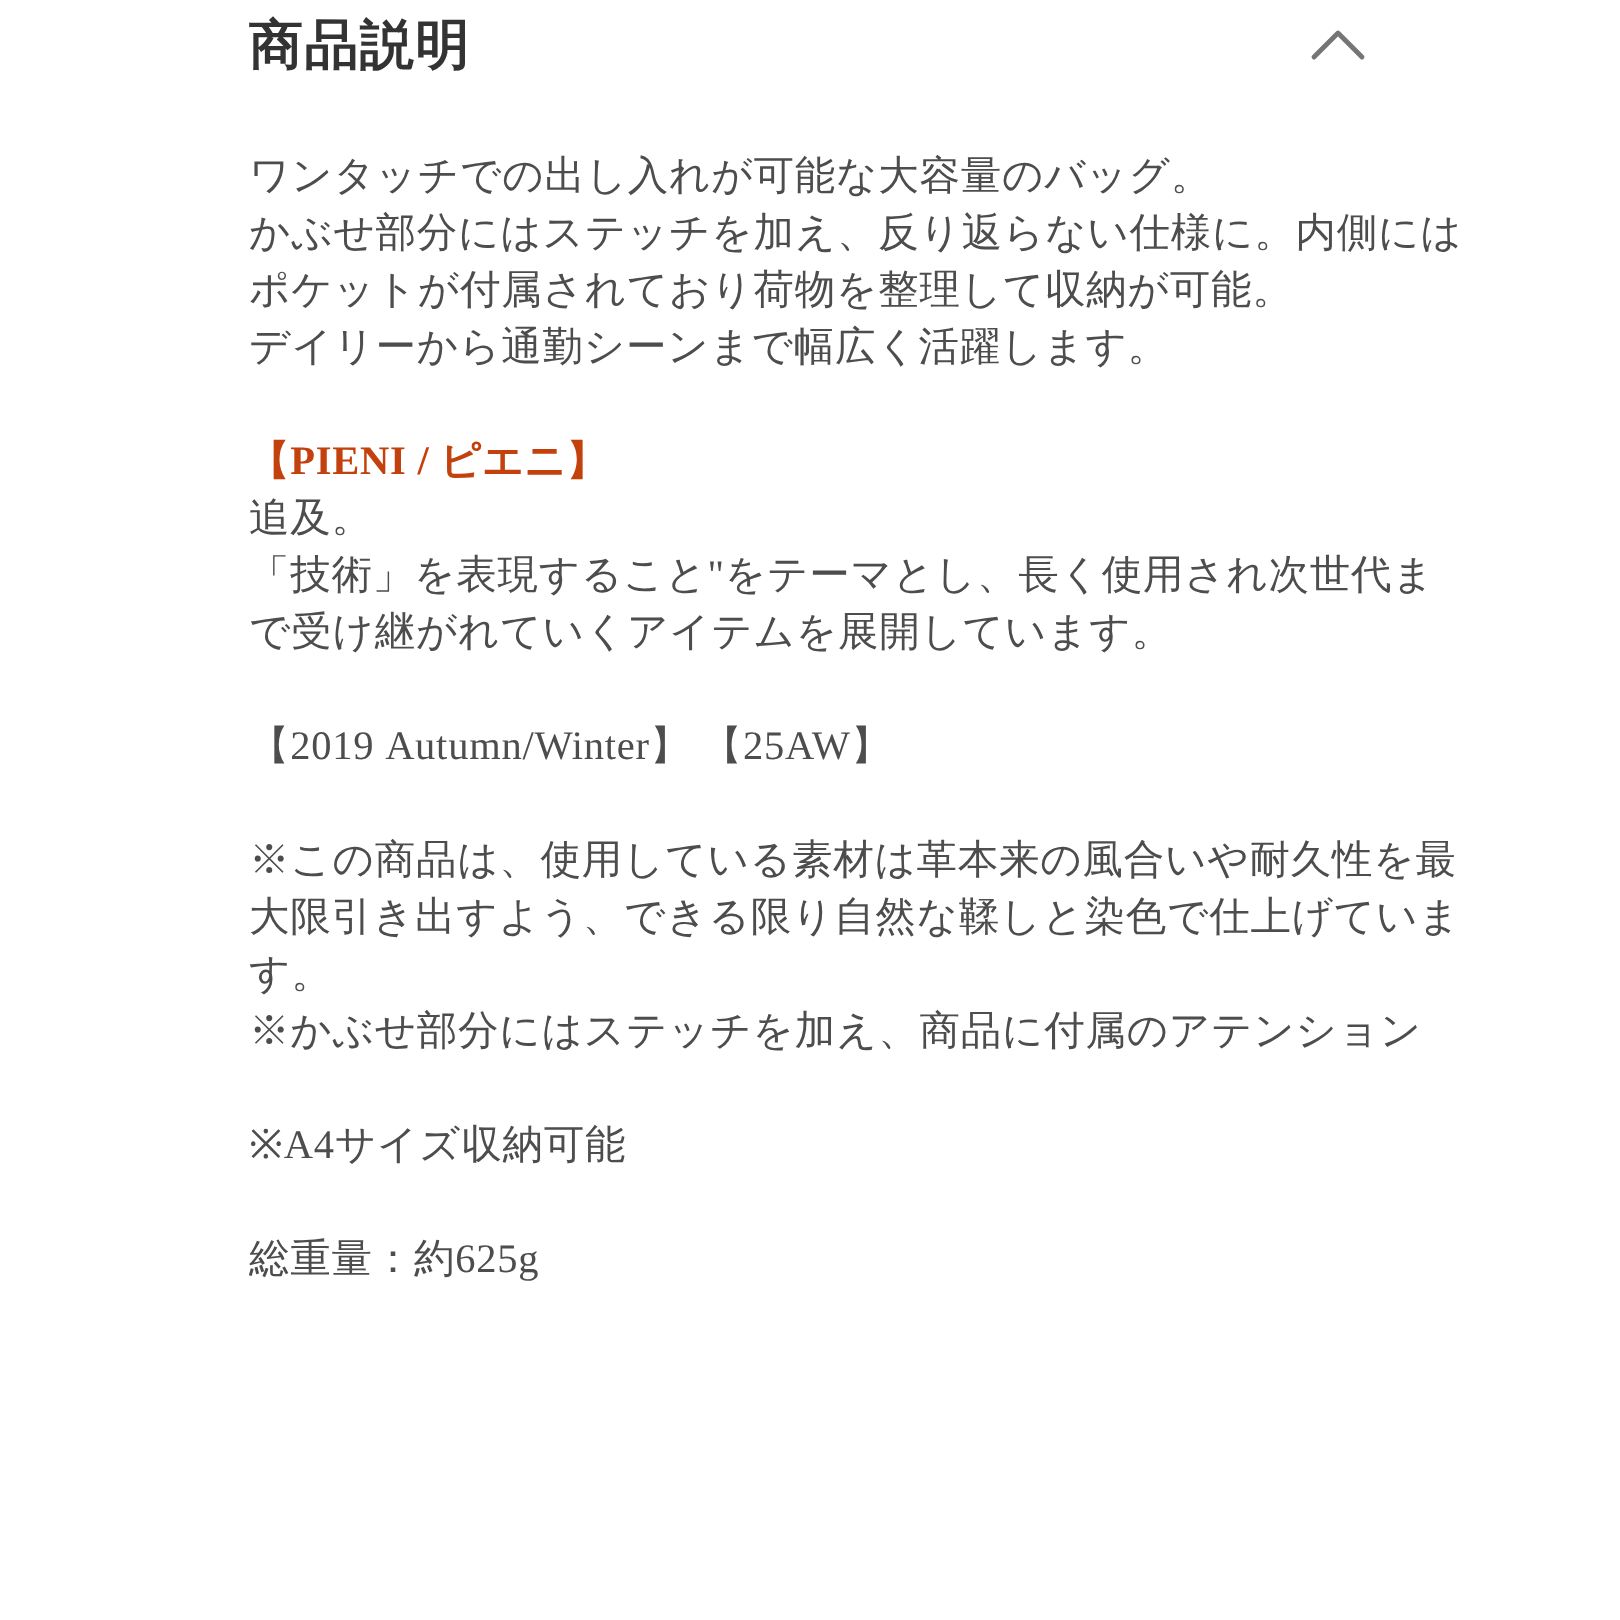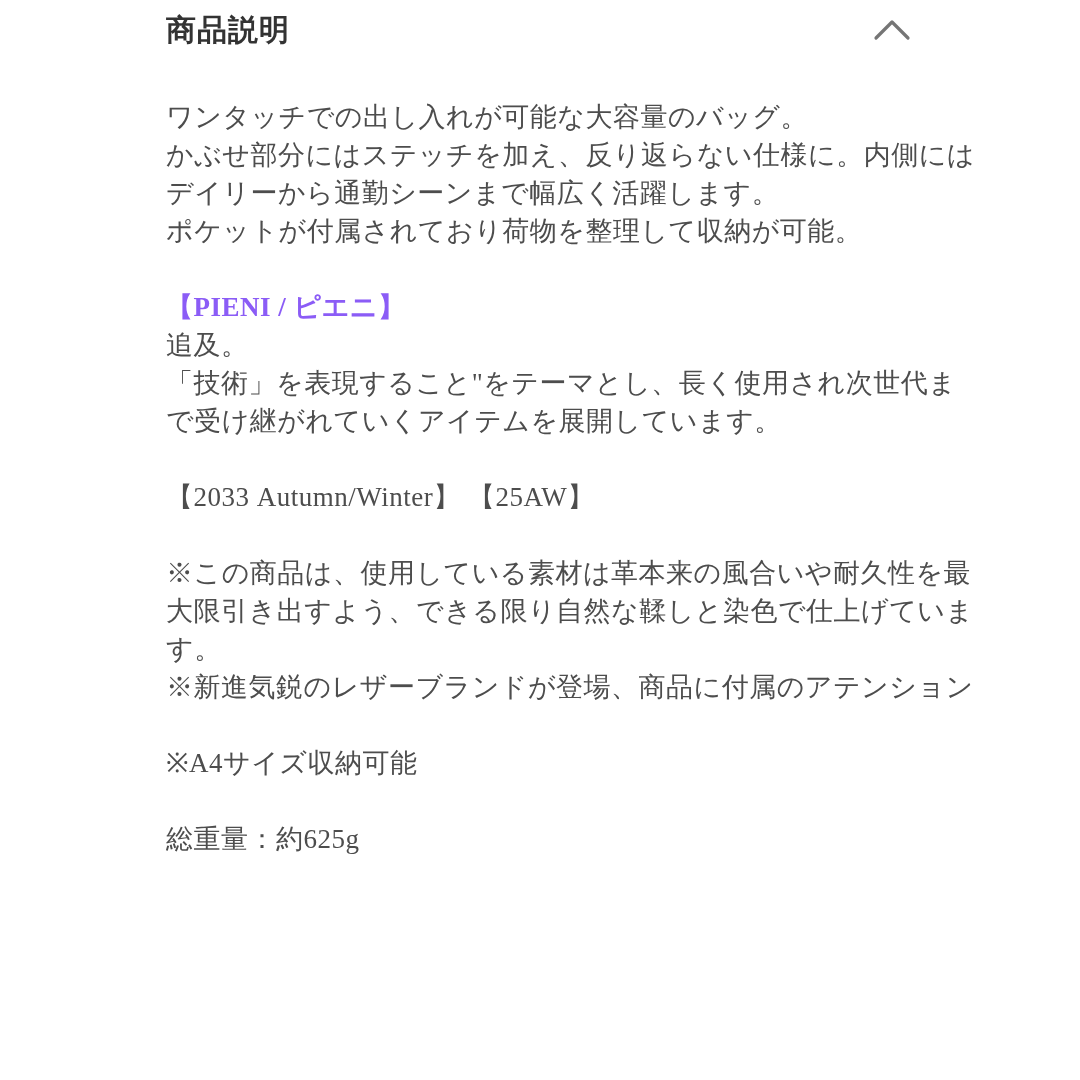--- a/index.html
+++ b/index.html
@@ -21,21 +21,21 @@
     left: 166px;
     right: 168px;
     height: 44px;
     display: flex;
     align-items: center;
     justify-content: space-between;
     cursor: pointer;
   }
   .section-title {
     margin: 0;
-    font-size: 30px;
+    font-size: 36px;
     font-weight: bold;
     color: #333333;
     letter-spacing: 1px;
     line-height: 44px;
   }
   .chevron {
     display: flex;
     align-items: center;
     justify-content: center;
     width: 40px;
@@ -51,53 +51,53 @@
     letter-spacing: 0.5px;
   }
   .line {
     height: 38px;
     line-height: 38px;
     white-space: nowrap;
     font-family: Liberation Serif, serif;
   }
   .line.bold {
     font-weight: bold;
-    color: #8b5cf6;
+    color: #c2410c;
   }
 </style>
 </head>
 <body>
 
 <div class="page">
 
   <div class="section-header">
     <h2 class="section-title">商品説明</h2>
     <span class="chevron">
       <svg width="38" height="26" viewBox="0 0 38 26" aria-hidden="true">
         <polyline points="3,21 19,5 35,21" fill="none" stroke="#757575" stroke-width="3.2" stroke-linecap="round" stroke-linejoin="round"></polyline>
       </svg>
     </span>
   </div>
 
   <div class="content">
     <div class="line">ワンタッチでの出し入れが可能な大容量のバッグ。</div>
     <div class="line">かぶせ部分にはステッチを加え、反り返らない仕様に。内側には</div>
+    <div class="line">ポケットが付属されており荷物を整理して収納が可能。</div>
     <div class="line">デイリーから通勤シーンまで幅広く活躍します。</div>
-    <div class="line">ポケットが付属されており荷物を整理して収納が可能。</div>
     <div class="line"></div>
     <div class="line bold">【PIENI / ピエニ】</div>
     <div class="line">追及。</div>
     <div class="line">「技術」を表現すること"をテーマとし、長く使用され次世代ま</div>
     <div class="line">で受け継がれていくアイテムを展開しています。</div>
     <div class="line"></div>
-    <div class="line">【2033 Autumn/Winter】 【25AW】</div>
+    <div class="line">【2019 Autumn/Winter】 【25AW】</div>
     <div class="line"></div>
     <div class="line">※この商品は、使用している素材は革本来の風合いや耐久性を最</div>
     <div class="line">大限引き出すよう、できる限り自然な鞣しと染色で仕上げていま</div>
     <div class="line">す。</div>
-    <div class="line">※新進気鋭のレザーブランドが登場、商品に付属のアテンション</div>
+    <div class="line">※かぶせ部分にはステッチを加え、商品に付属のアテンション</div>
     <div class="line"></div>
     <div class="line">※A4サイズ収納可能</div>
     <div class="line"></div>
     <div class="line">総重量：約625g</div>
   </div>
 
 </div>
 
 </body></html>

